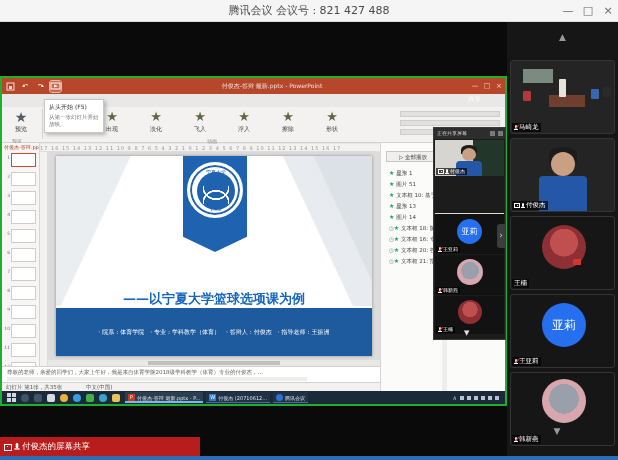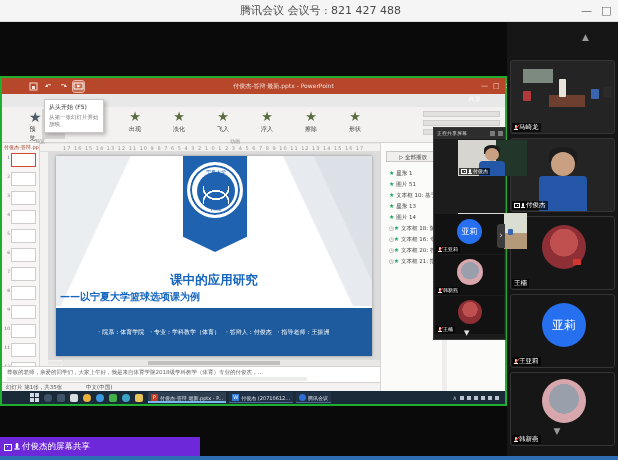--- a/index.html
+++ b/index.html
@@ -2,21 +2,21 @@
 <html><head>
 <meta charset="utf-8">
 <style>
   * { margin:0; padding:0; box-sizing:border-box; }
   html,body { background:#000; }
   #root {
     position:relative; width:618px; height:460px; overflow:hidden;
     font-family:"DejaVu Sans","Liberation Sans",sans-serif;
     background:#000;
   }
-  .abs { position:absolute;padding-left:23px; }
+  .abs { position:absolute; }
   .nowrap { white-space:nowrap; overflow:hidden; }
 
   
   .titlebar { left:0; top:0; width:618px; height:22px; background:#f5f5f5; border-bottom:1px solid #ddd; }
   .titlebar .title { width:100%; text-align:center; line-height:22px; font-size:11px; color:#4a4a4a; }
   .winctl { top:0; height:22px; line-height:22px; font-size:11px; color:#666; text-align:center; width:20px; cursor:default; }
 
   
   .stage { left:0; top:22px; width:618px; height:438px; background:#0a0a0a; }
 
@@ -85,21 +85,21 @@
   .logo-inner { position:absolute; left:7px; top:7px; width:38px; height:38px; border-radius:50%; background:#1e62b0; overflow:hidden; }
   .logo-wave { position:absolute; left:6px; top:14px; width:26px; height:18px;
     background:
       radial-gradient(circle at 50% 0%, transparent 55%, #fff 56% 63%, transparent 64%),
       radial-gradient(circle at 50% 100%, transparent 55%, #fff 56% 63%, transparent 64%);
   }
   .logo-top-text { position:absolute; left:0; top:4px; width:52px; text-align:center; font-size:5px; color:#1e62b0; }
   .logo-year { position:absolute; left:0; bottom:3px; width:52px; text-align:center; font-size:4.5px; color:#1e62b0; }
   .slide-title1 { position:absolute; left:4px; top:100px; width:308px; text-align:center; font-size:12.5px; font-weight:bold; color:#1565bf; white-space:nowrap; }
   .slide-title2 { position:absolute; left:4px; top:116px; width:308px; text-align:center; font-size:12.5px; font-weight:bold; color:#1565bf; }
-  .slide-subtitle { position:absolute; left:4px; top:134px; width:308px; text-align:left; font-size:10px; font-weight:bold; color:#1565bf; }
+  .slide-subtitle { position:absolute; left:4px; top:134px; width:308px; text-align:center; font-size:13px; font-weight:bold; color:#1565bf; }
   .slide-band { position:absolute; left:0; top:150px; width:316px; height:50px; background:#1d5b9e; border-top:2px solid #ffffff; }
   .slide-band .info { position:absolute; left:4px; top:20px; width:308px; text-align:center; font-size:6px; color:#fff; white-space:nowrap; }
 
   .hscroll { left:46px; top:283px; width:332px; height:4px; background:#e9e8e7; }
   .hscroll .hthumb { position:absolute; left:30%; width:40%; height:100%; background:#c2c0be; }
 
   
   .notes { left:0; top:288px; width:378px; height:16px; background:#fff; border-top:1px solid #d4d2d0; }
   .notes .ntext { position:absolute; left:5px; top:2px; width:366px; font-size:5.5px; color:#666; white-space:nowrap; overflow:hidden; }
   .notes .nline2 { position:absolute; left:5px; top:10px; width:300px; height:4px; background:#ededec; }
@@ -164,21 +164,21 @@
   .tile .name-pill { font-size:6.5px; line-height:9px; }
 
   
   .mic { position:relative; display:inline-block; width:4px; height:6px; }
   .mic:before { content:""; position:absolute; left:1px; top:0; width:2px; height:4px; background:#fff; border-radius:1px; }
   .mic:after { content:""; position:absolute; left:0; top:4px; width:4px; height:1px; background:#fff; }
   .mic.muted:before { background:#ddd; }
   .mic.muted .slash, .slash { position:absolute; left:-1px; top:2px; width:7px; height:1px; background:#e23c39; transform:rotate(-45deg); }
   .screenic { display:inline-block; width:6px; height:5px; border:1px solid #fff; position:relative; }
   .screenic:after { content:""; position:absolute; left:2px; top:1px; width:1px; height:1px; background:#fff; }
-  .share-banner { left:0; top:415px; width:200px; height:20px; background:#6d28d9; display:flex; align-items:center; gap:3px; padding-left:4px; z-index:60; }
+  .share-banner { left:0; top:415px; width:200px; height:20px; background:#b91c1c; display:flex; align-items:center; gap:3px; padding-left:4px; z-index:60; }
   .share-banner .txt { color:#fff; font-size:8.5px; white-space:nowrap; }
   .bottom-line { left:0; top:434px; width:618px; height:4px; background:#2e6db4; z-index:70; }
 </style>
 </head>
 <body>
 
 <div id="root">
 
   <div class="abs titlebar">
     <div class="title">腾讯会议 会议号 : 821 427 488</div>
@@ -311,21 +311,20 @@
         <div class="slide">
           <div class="deco1"></div>
           <div class="logo-banner"></div>
           <div class="logo-circle">
             <div class="logo-top-text">宁夏大学</div>
             <div class="logo-inner">
               <div class="logo-wave"></div>
             </div>
             <div class="logo-year">1958</div>
           </div>
-          <div class="slide-title2">课中的应用研究</div>
           <div class="slide-subtitle">——以宁夏大学篮球选项课为例</div>
           <div class="slide-band">
             <div class="info">· 院系：体育学院　· 专业：学科教学（体育）　· 答辩人：付俊杰　· 指导老师：王振洲</div>
           </div>
         </div>
       </div>
       <div class="abs hscroll">
           <div class="hthumb"></div>
         </div>
 

